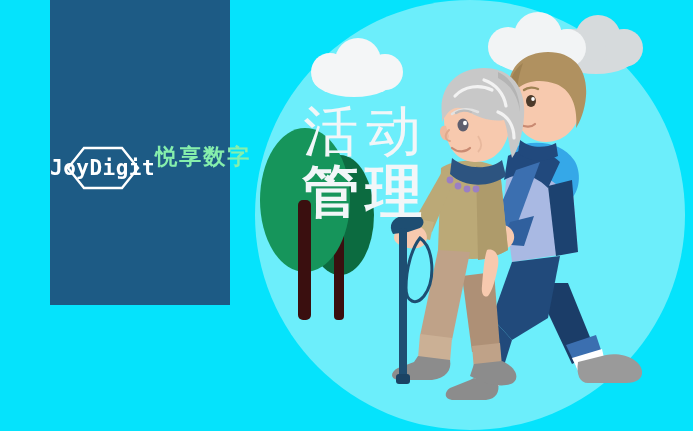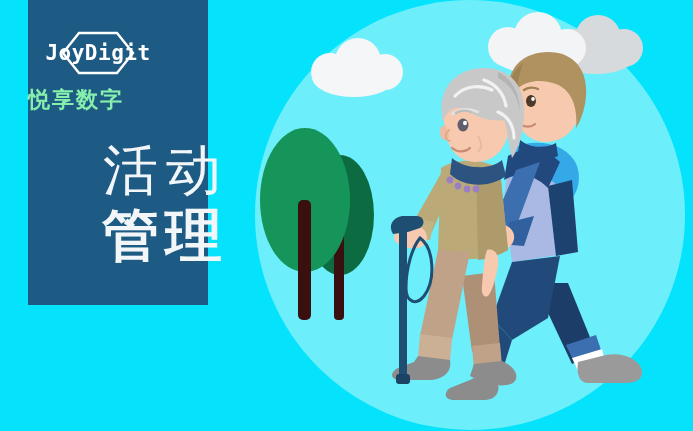--- a/index.html
+++ b/index.html
@@ -17,27 +17,28 @@
   }
   #art {
     position: absolute;
     left: 0; top: 0;
     width: 693px;
     height: 431px;
   }
   
   .panel {
     position: absolute;
-    left: 28px;
+    left: 50px;
     top: 0;
     width: 180px;
     height: 305px;
     background: #1D5B85;
     display: flex;
-    flex-direction: column;
+    flex-direction: row;
+    align-items: center;
   }
   .logo-wrap {
     position: relative;
     margin-top: 30px;
     width: 140px;
     height: 46px;
     display: flex;
     align-items: center;
     justify-content: center;
   }
@@ -81,21 +82,21 @@
     font-family: "DejaVu Sans", sans-serif;
     font-size: 55px;
     font-weight: 300;
     letter-spacing: 8px;
     line-height: 1.08;
     text-indent: 8px;
     white-space: nowrap;
   }
   .title-line-2 {
     color: #F2F6F8;
-    font-family: Liberation Serif, serif;
+    font-family: Liberation Mono, monospace;
     font-size: 57px;
     font-weight: bold;
     letter-spacing: 6px;
     line-height: 1.12;
     text-indent: 6px;
     white-space: nowrap;
     margin-top: 4px;
   }
 </style>
 </head>

